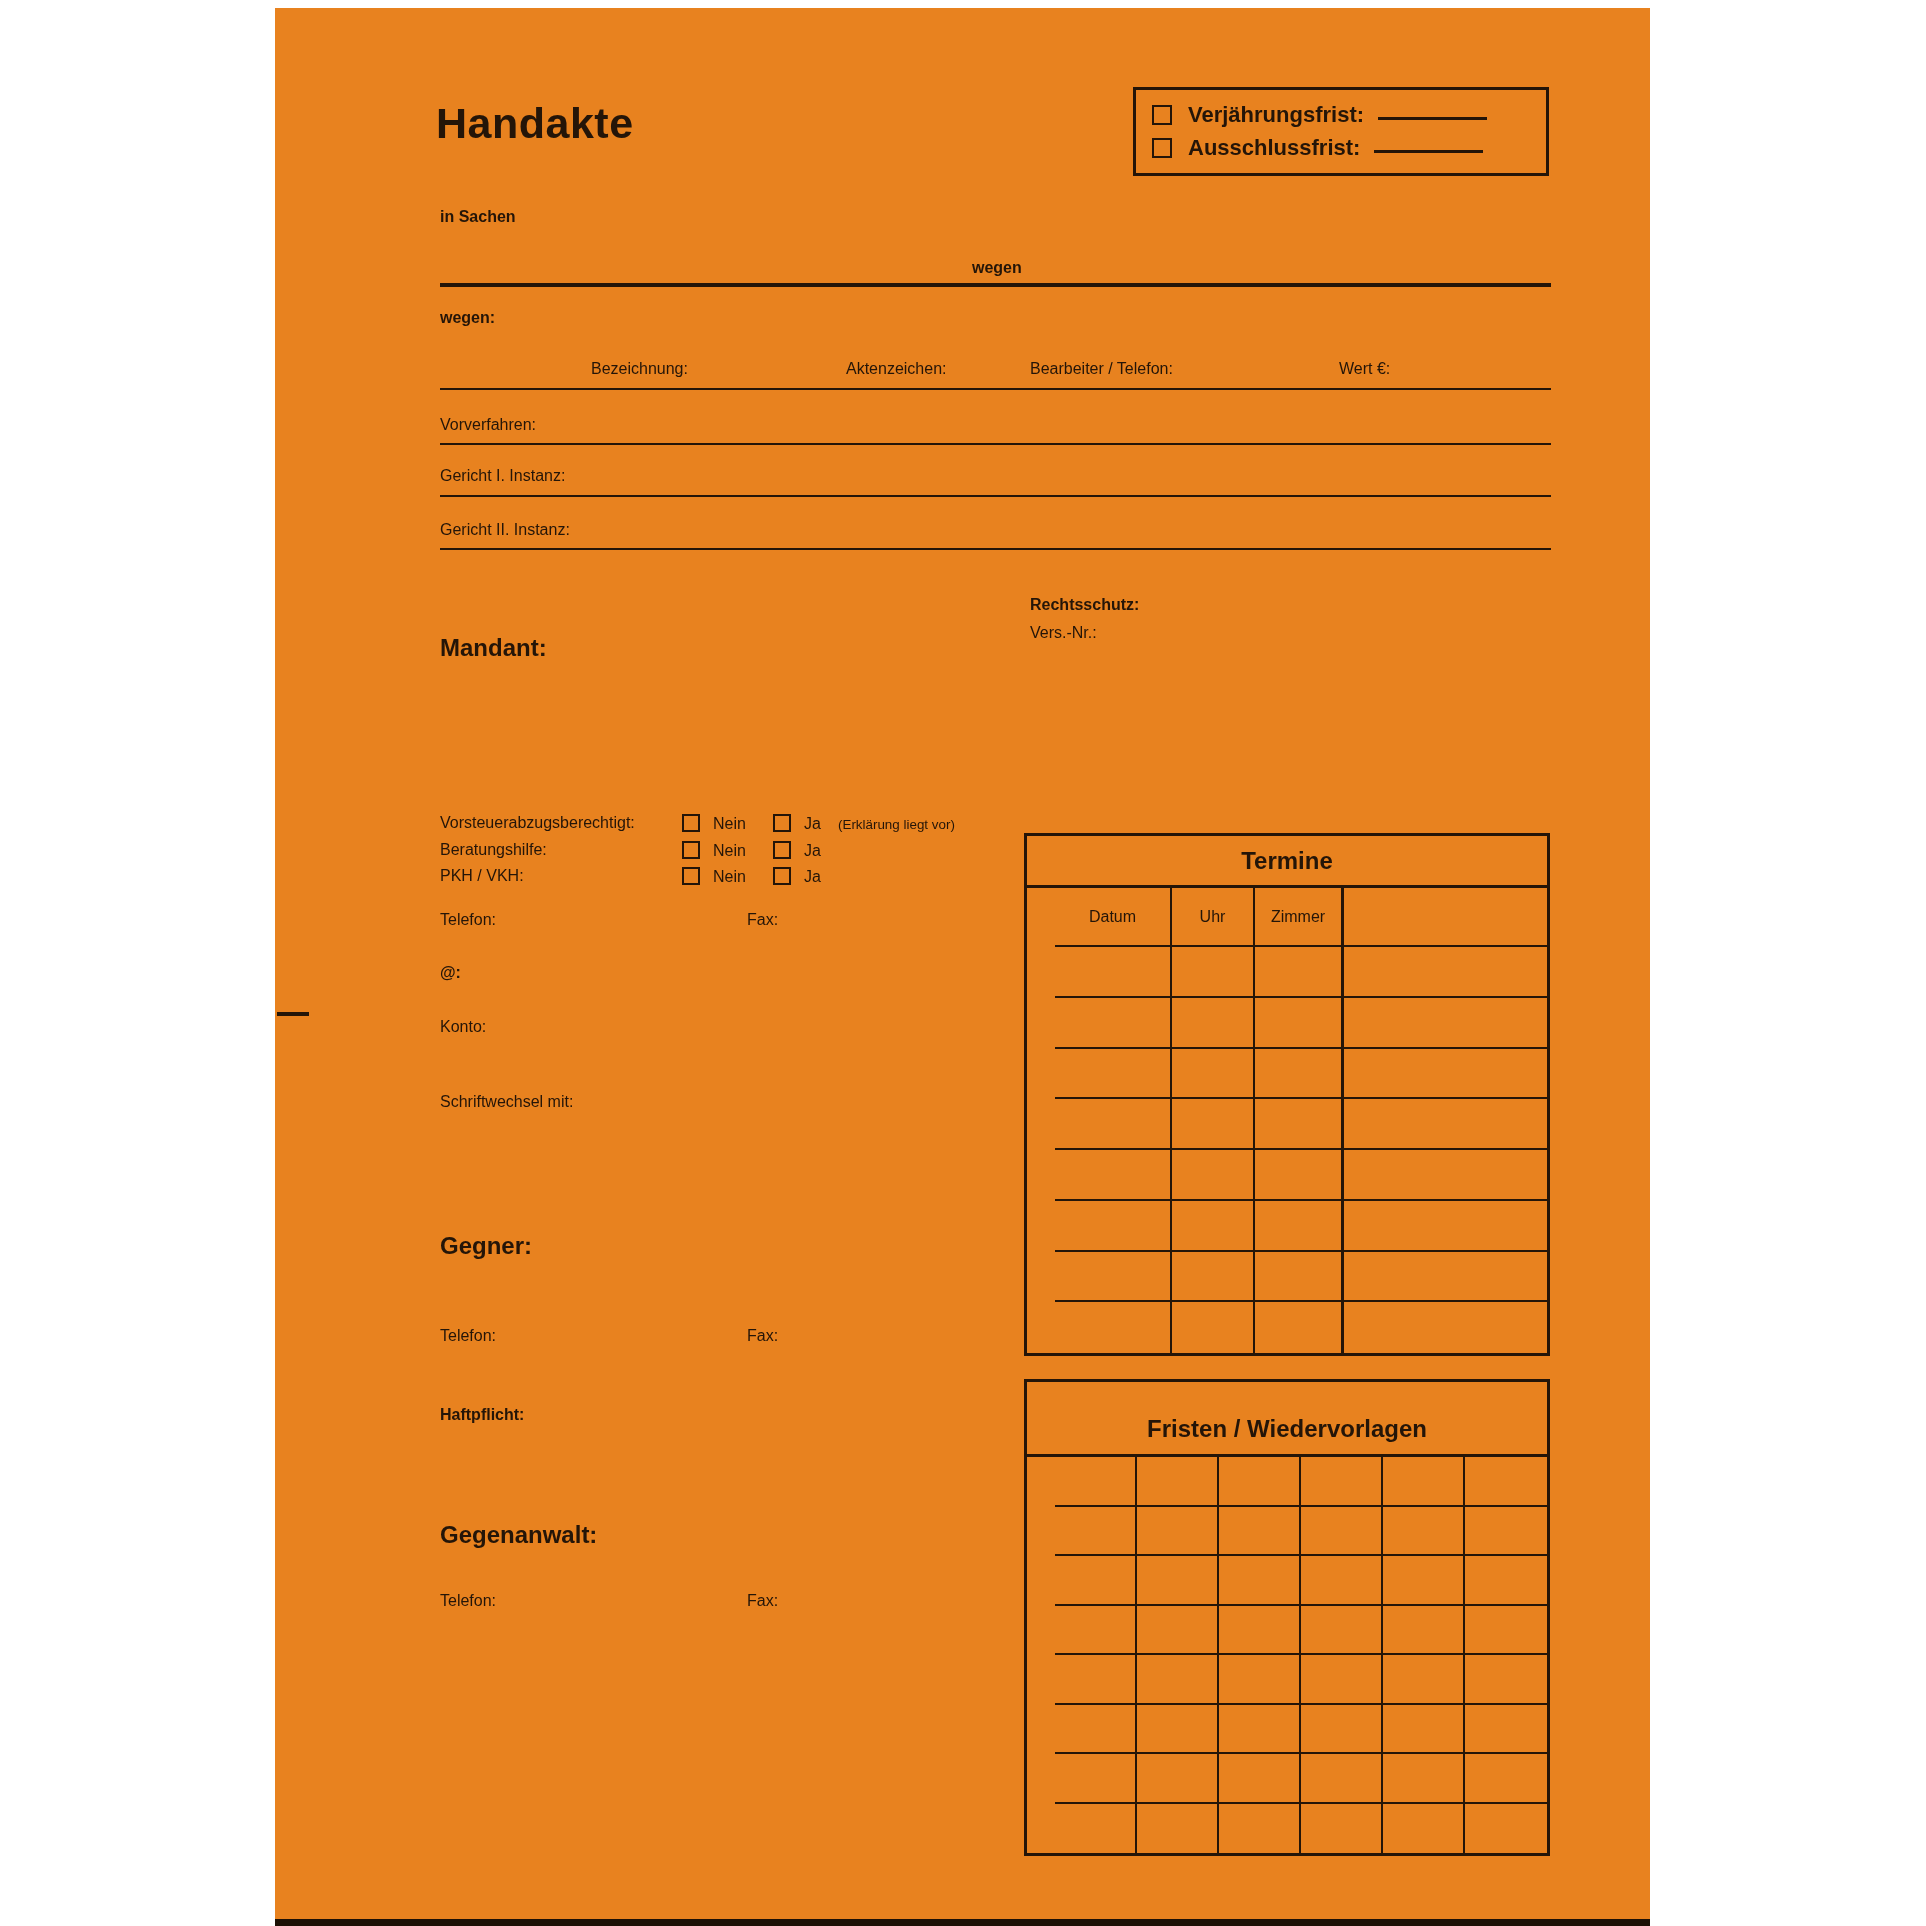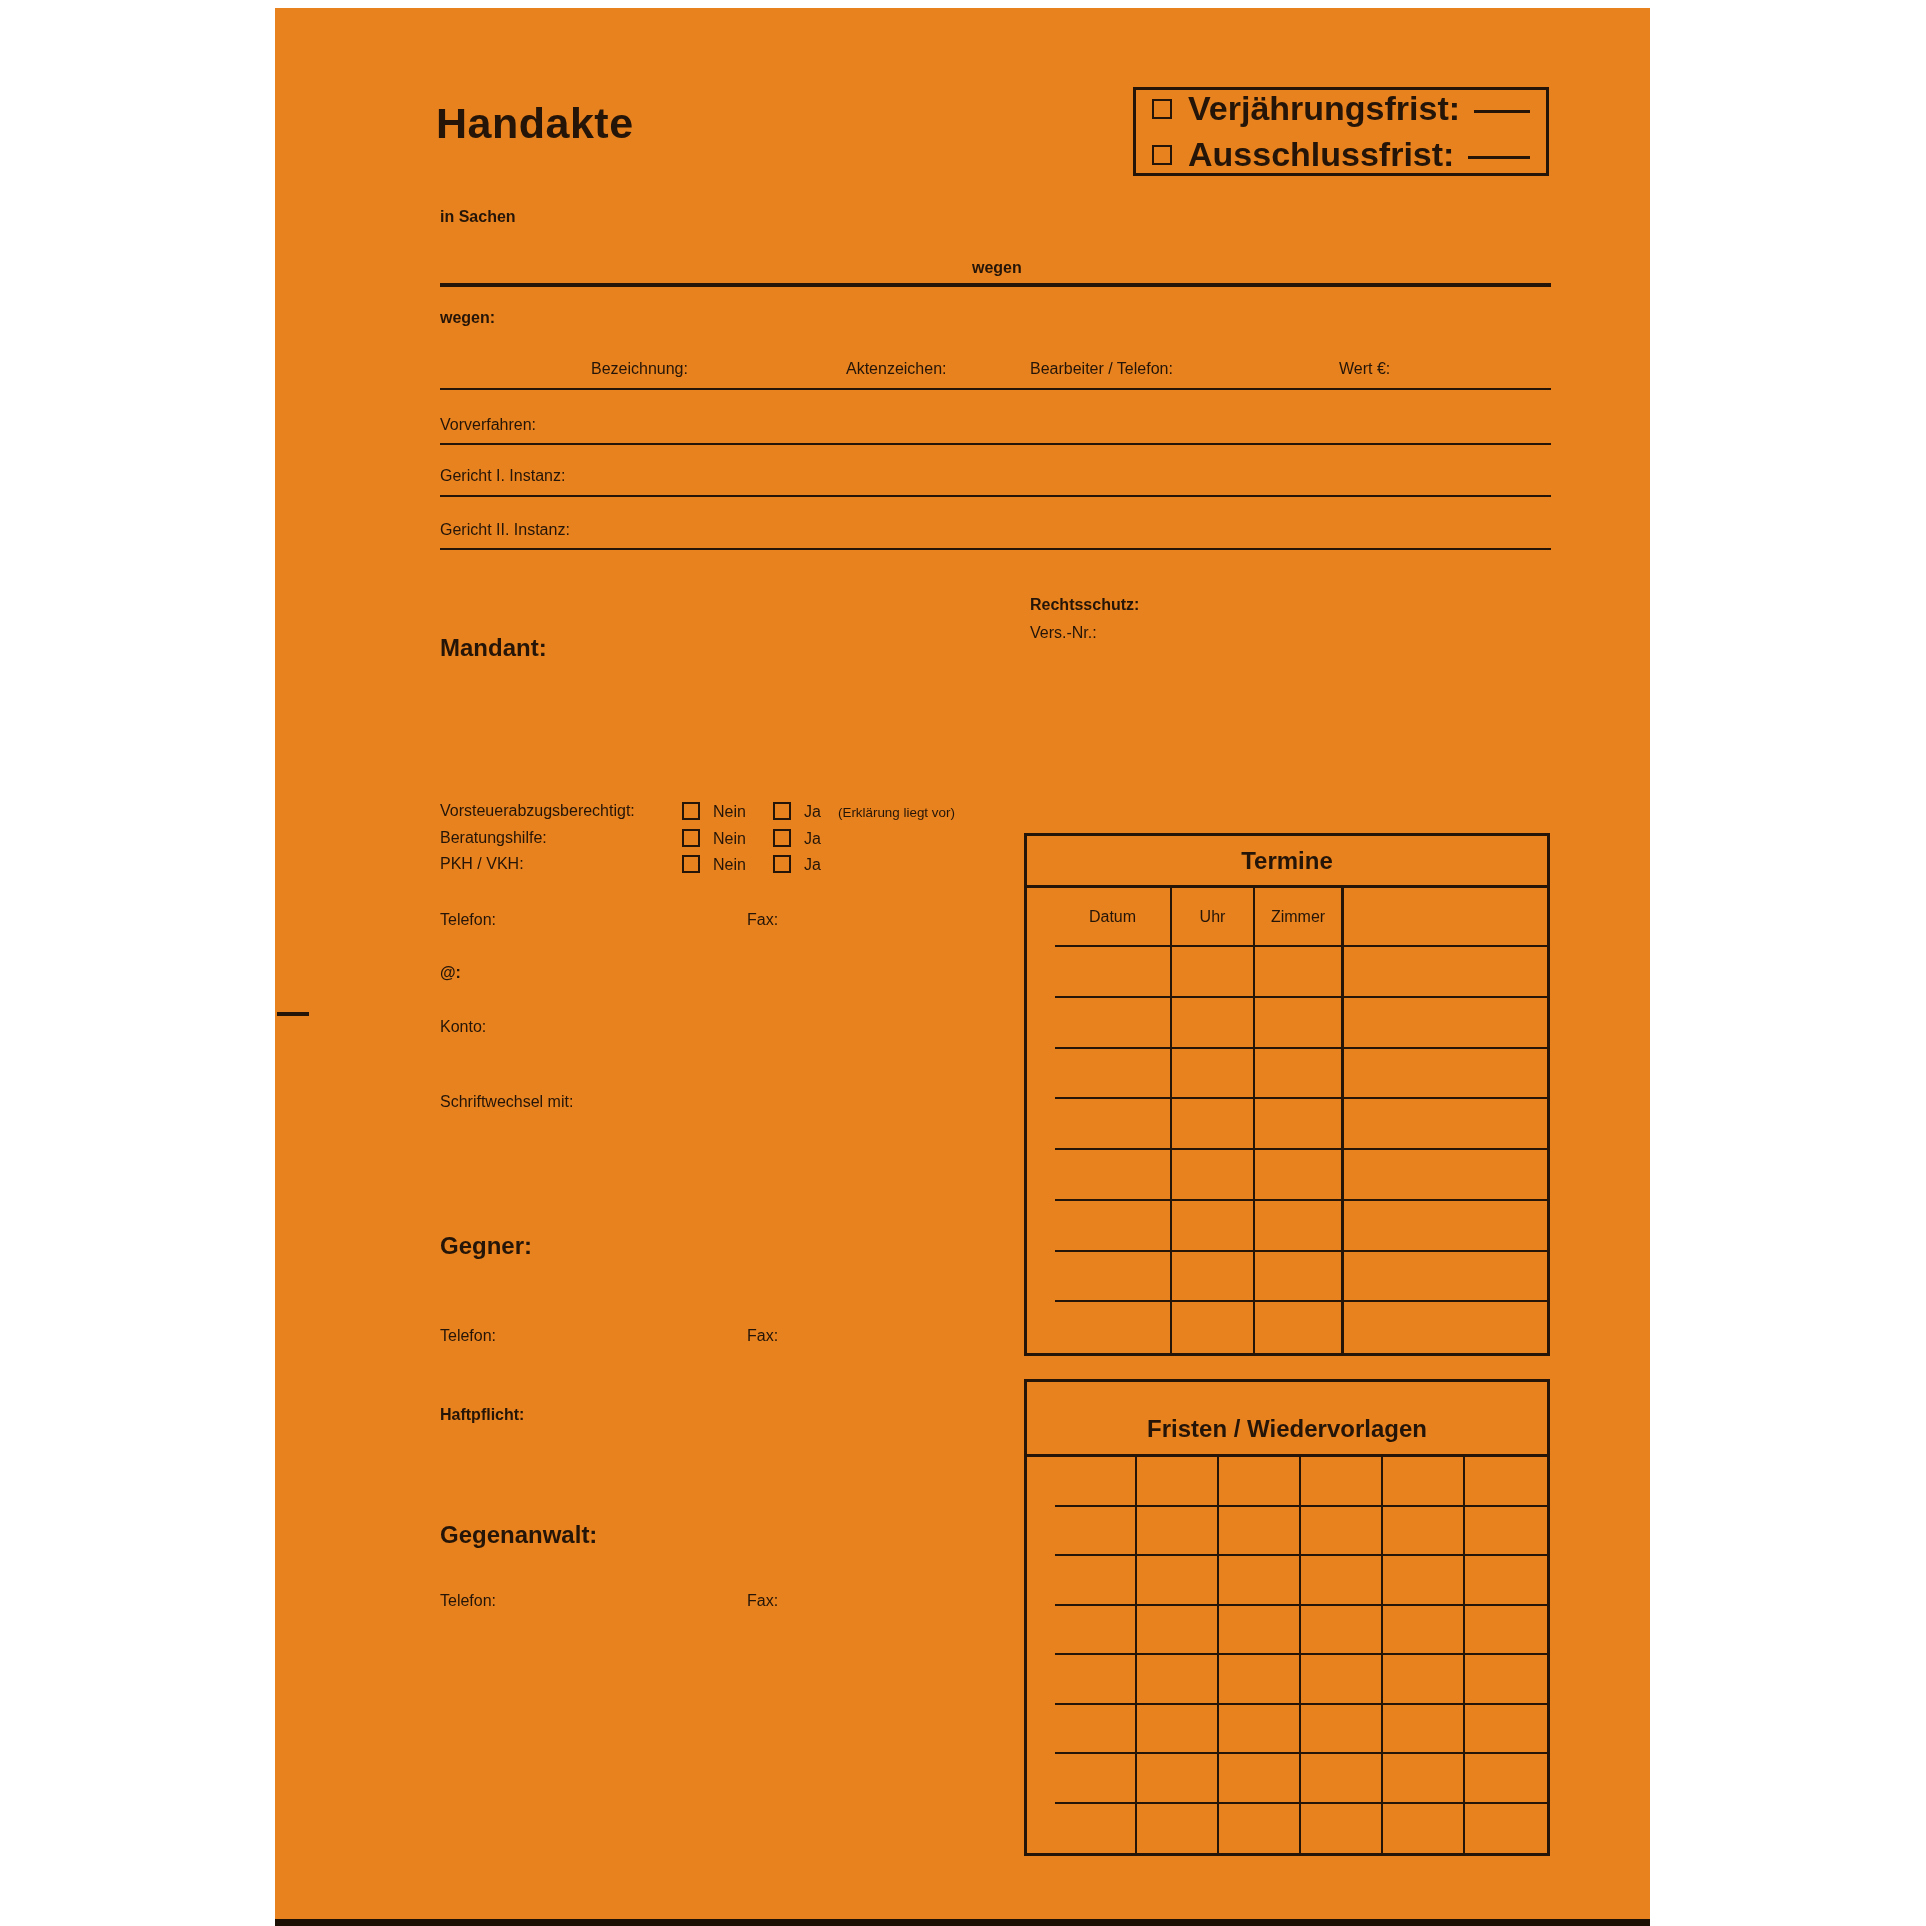--- a/index.html
+++ b/index.html
@@ -12,25 +12,25 @@
   .big{font-size:24px;font-weight:bold;margin-top:44px;}
   .title{position:absolute;left:436px;top:99px;font-size:43px;font-weight:bold;letter-spacing:0.5px;text-align:right;}
   .rule{position:absolute;height:0;border-bottom:2px solid var(--ink);}
   .rule-thick{border-bottom-width:4px;}
   .cb{display:inline-block;width:18px;height:18px;border:2px solid var(--ink);box-sizing:border-box;background:transparent;}
   
   .frist-box{position:absolute;left:1133px;top:87px;width:416px;height:89px;border:3px solid var(--ink);
              box-sizing:border-box;display:flex;flex-direction:column;justify-content:center;gap:7px;padding:0 16px;}
   .frist-row{display:flex;align-items:center;}
   .frist-row .cb{width:20px;height:20px;flex:0 0 20px;}
-  .frist-row .frist-lbl{font-size:34px;font-weight:bold;margin-left:16px;white-space:nowrap;}
+  .frist-row .frist-lbl{font-size:22px;font-weight:bold;margin-left:16px;white-space:nowrap;}
   .frist-row .frist-rule{flex:1;max-width:109px;margin-left:14px;margin-bottom:-6px;border-bottom:3px solid var(--ink);height:0;}
   
   .elig-row{position:absolute;left:440px;height:24px;width:614px;}
-  .elig-row span{position:absolute;white-space:nowrap;font-size:16px;}
+  .elig-row span{position:absolute;white-space:nowrap;font-size:16px;margin-top:12px;}
   .e-label{left:0;top:0;}
   .e-cb1{left:242px;top:0;}
   .e-no{left:273px;top:1px;}
   .e-cb2{left:333px;top:0;}
   .e-yes{left:364px;top:1px;}
   .e-note{left:398px;top:3px;font-size:13.4px !important;}
   
   .tbl{position:absolute;left:1024px;border:3px solid var(--ink);box-sizing:border-box;display:flex;flex-direction:column;background:transparent;}
   .tbl-title{border-bottom:3px solid var(--ink);display:flex;align-items:center;justify-content:center;
              font-size:24px;font-weight:bold;}

